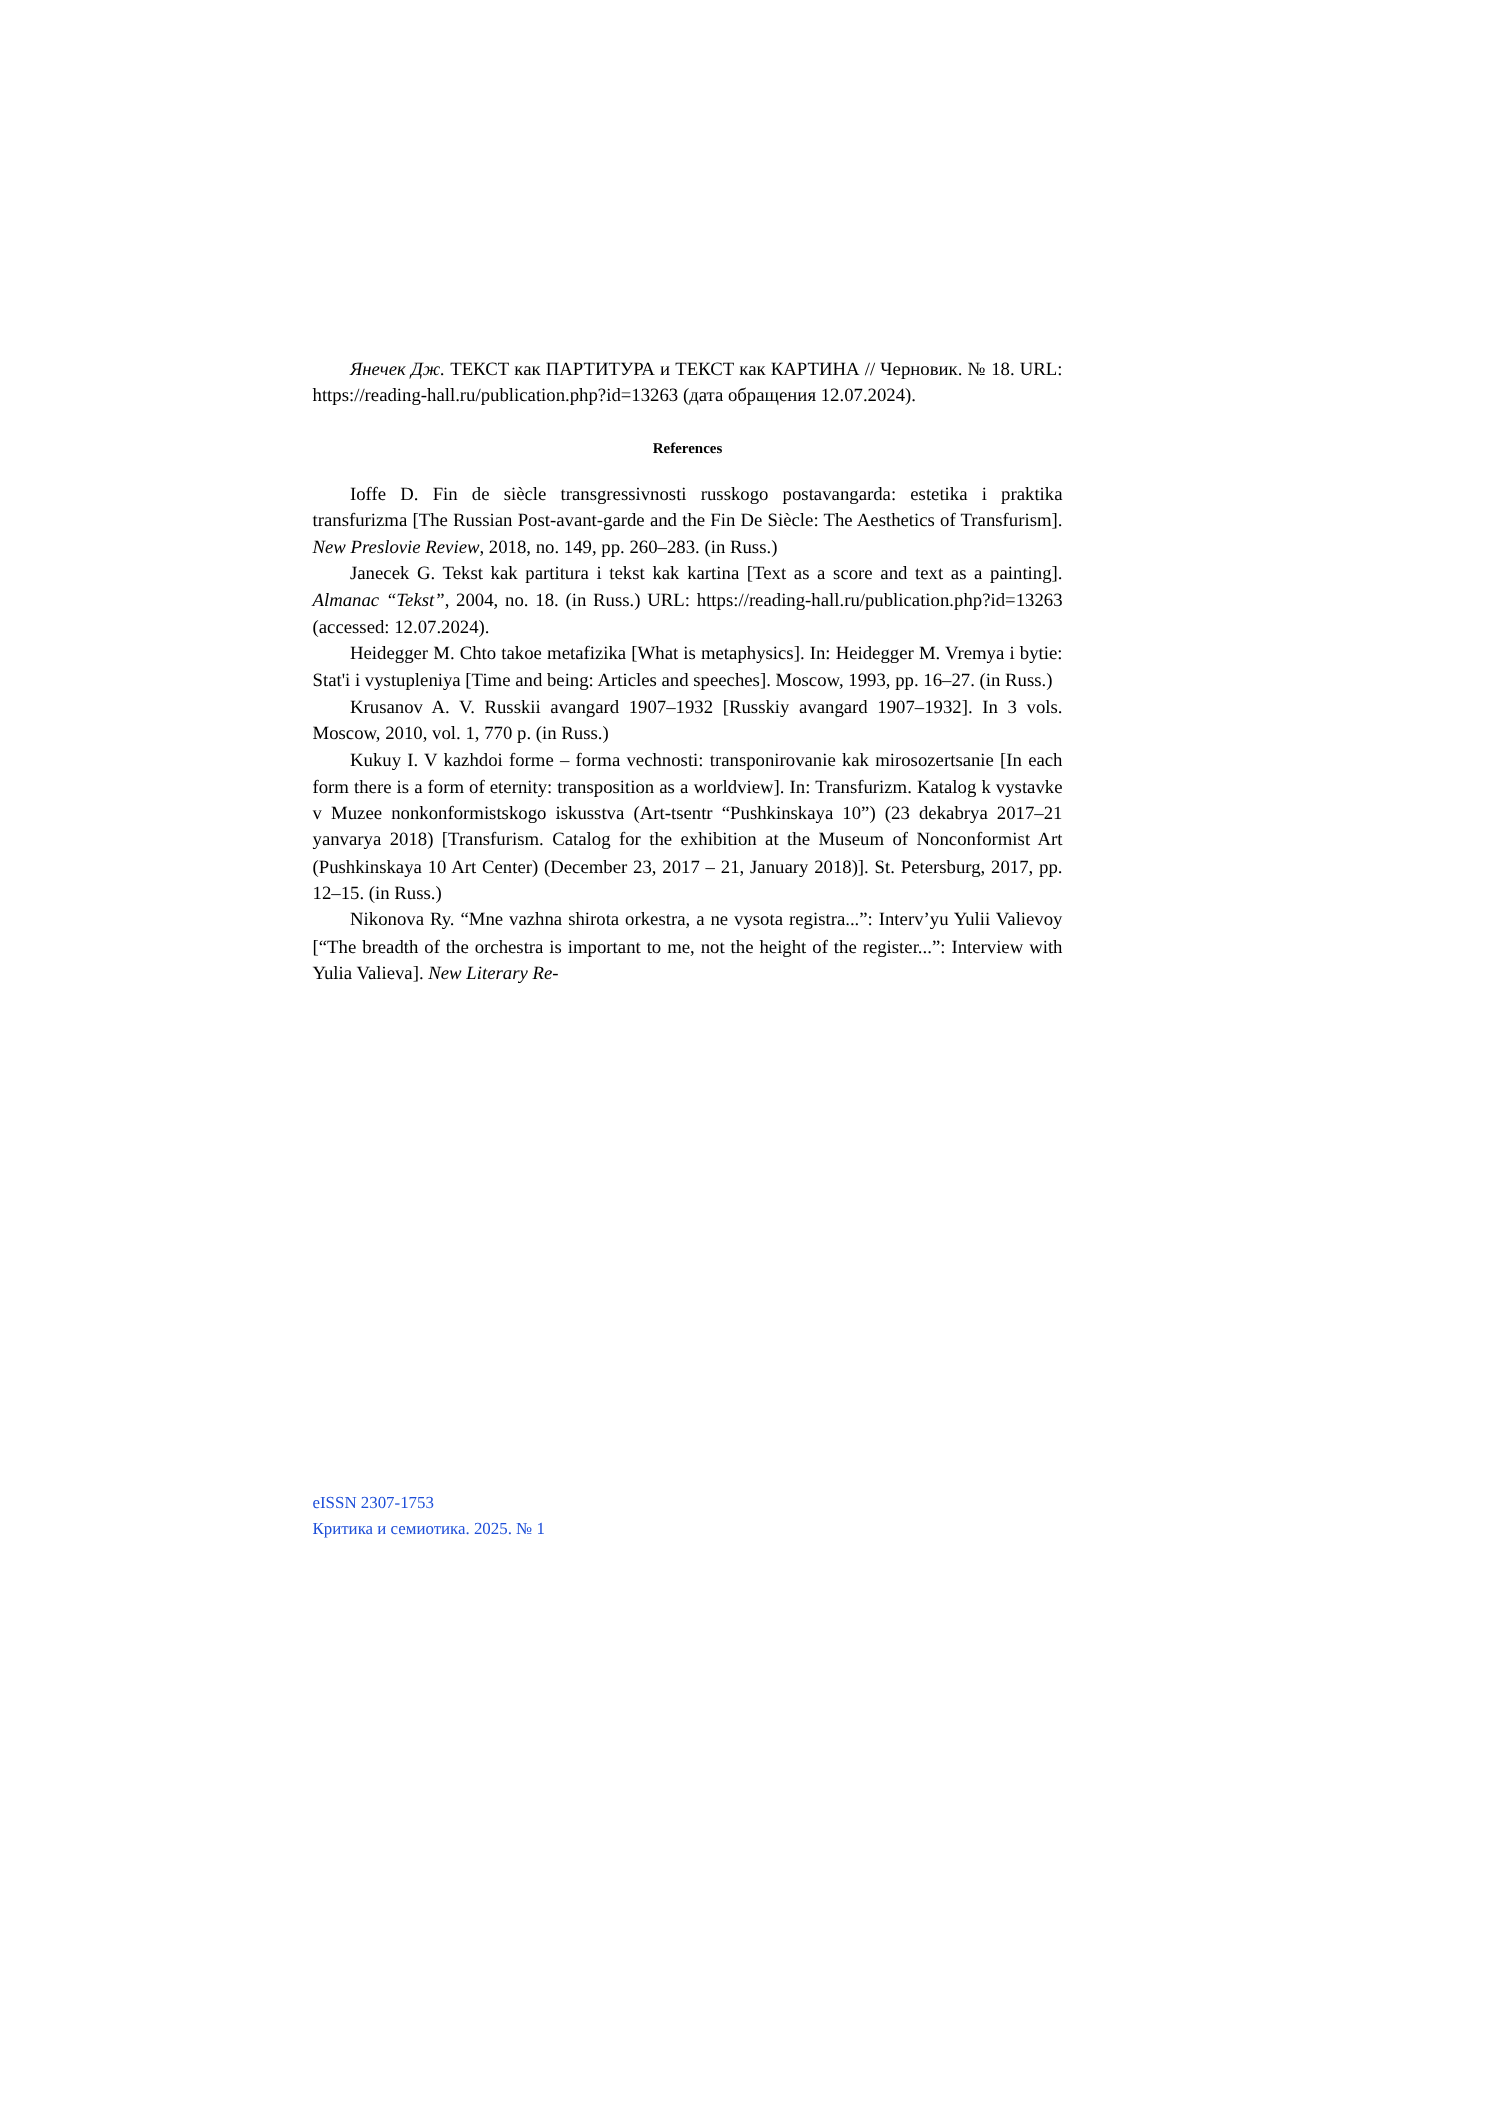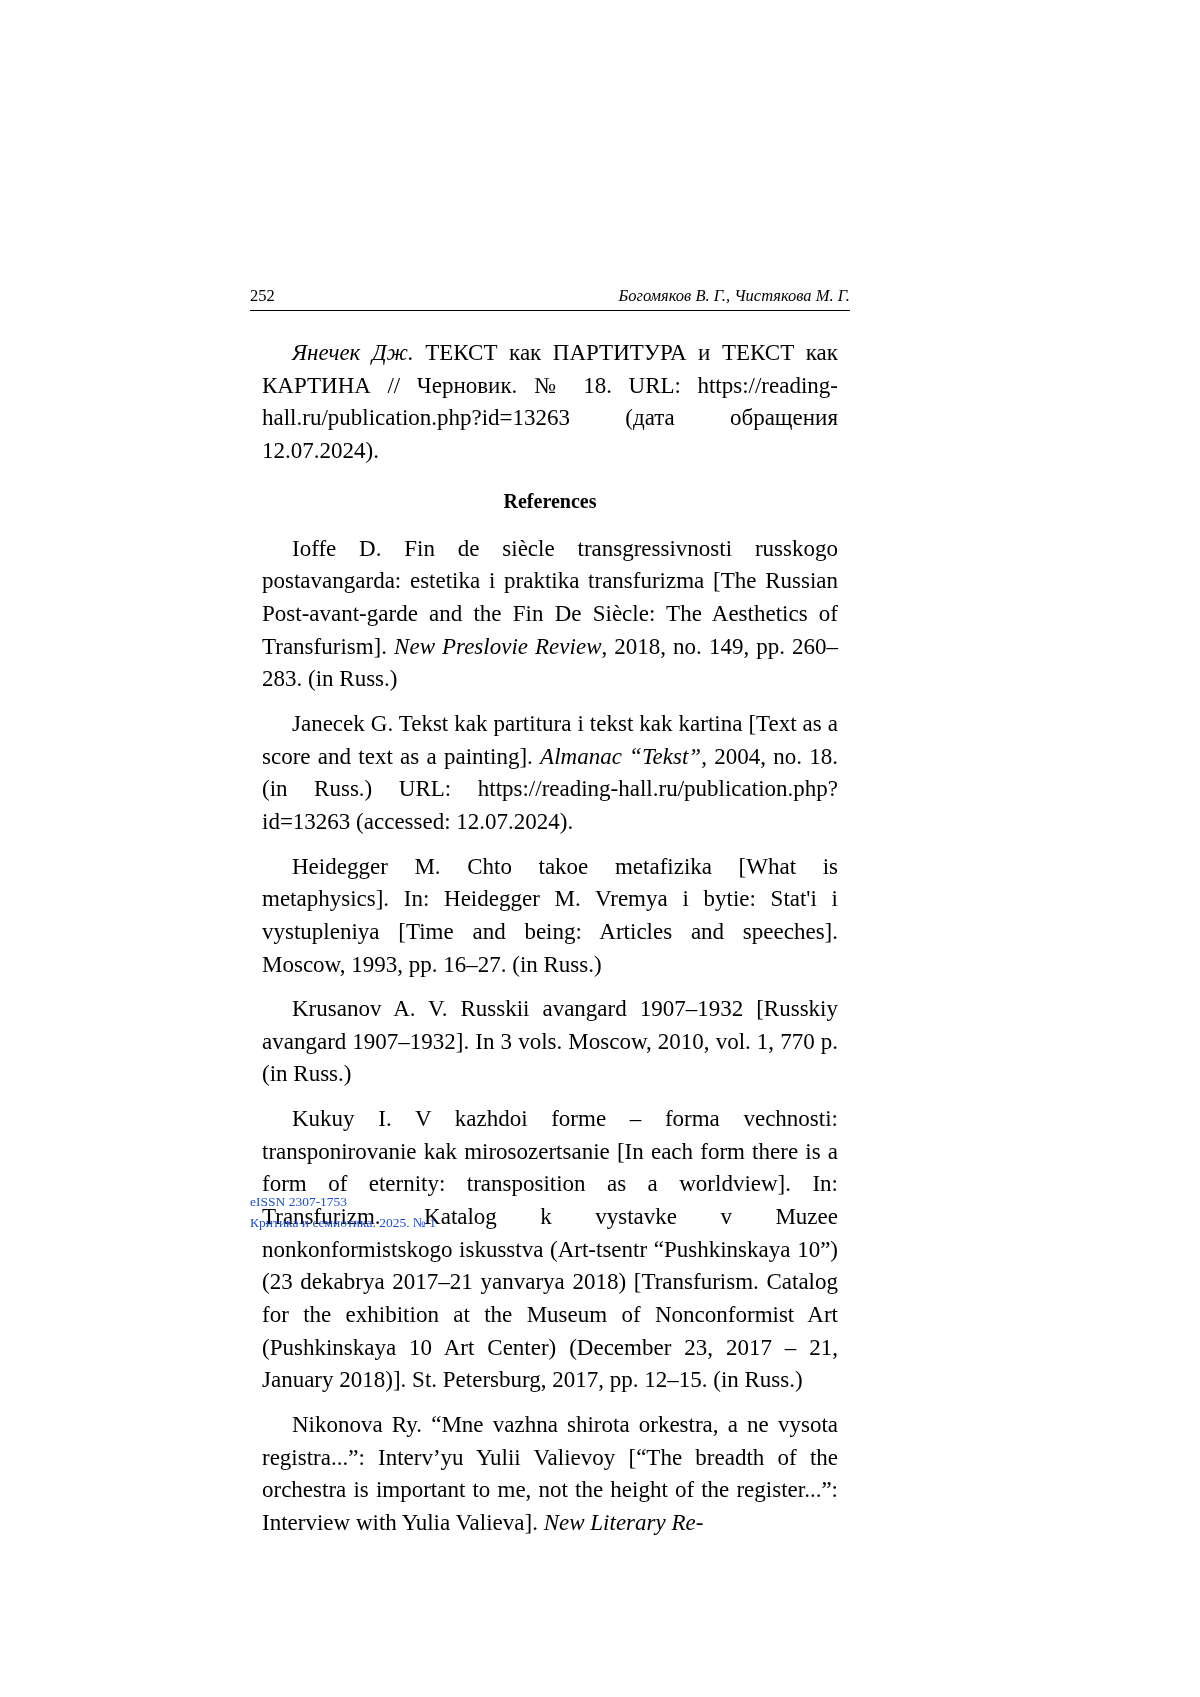--- a/index.html
+++ b/index.html
@@ -37,34 +37,34 @@
     padding-bottom: 4px;
     margin-bottom: 26px;
   }
   .running-head .page-number {
     font-style: normal;
   }
   .running-head .authors {
     font-style: italic;
   }
   p.para {
-    margin: 12px;
+    margin: 0;
     text-align: justify;
     text-indent: 30px;
-    font-size: 23px;
+    font-size: 15px;
     line-height: 1.42;
     hyphens: none;
   }
   p.first-block {
     margin-bottom: 22px;
   }
   .section-title {
     text-align: center;
     font-weight: bold;
-    font-size: 20px;
+    font-size: 12px;
     margin: 0 0 20px 0;
   }
   .it { font-style: italic; }
   .footer {
     position: absolute;
     left: 250px;
     top: 1192px;
     width: 620px;
     font-size: 13.5px;
     line-height: 1.52;
@@ -72,24 +72,20 @@
   }
   .footer div { white-space: nowrap; }
 </style>
 </head>
 <body>
 
 <div class="page">
 
   <div class="content">
 
-    <div class="running-head">
-      <span class="page-number">252</span>
-      <span class="authors">Богомяков В. Г., Чистякова М. Г.</span>
-    </div>
 
     <p class="para first-block"><span class="it">Янечек Дж.</span><span> ТЕКСТ как ПАРТИТУРА и ТЕКСТ как КАРТИНА // Черновик. № 18. URL: https://reading-hall.ru/publication.php?id=13263 (дата обращения 12.07.2024).</span></p>
 
     <div class="section-title">References</div>
 
 
 
 
     <p class="para"><span>Ioffe D. Fin de siècle transgressivnosti russkogo postavangarda: estetika i praktika transfurizma [The Russian Post-avant-garde and the Fin De Siècle: The Aesthetics of Transfurism]. </span><span class="it">New Preslovie Review</span><span>, 2018, no. 149, pp. 260–283. (in Russ.)</span></p>
 

